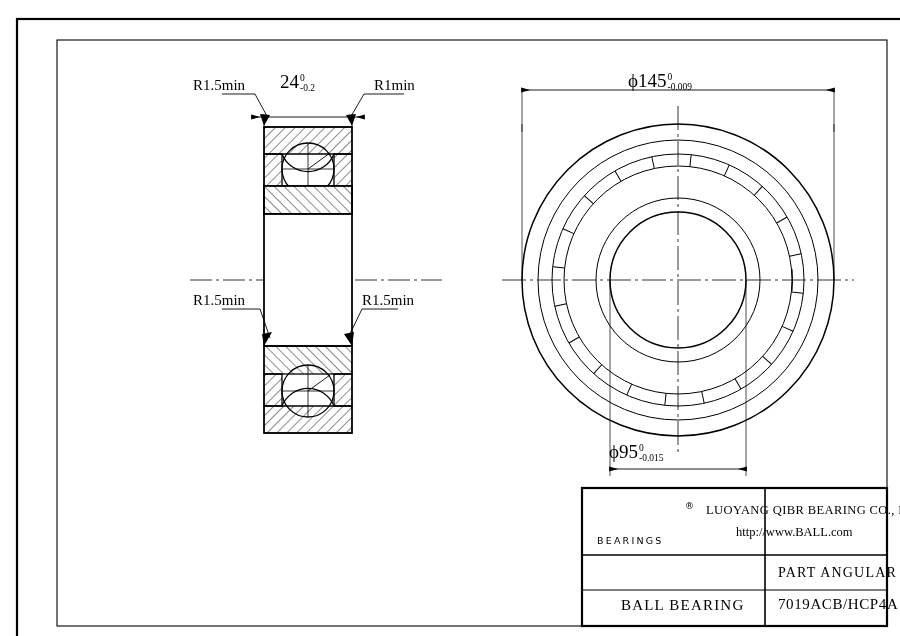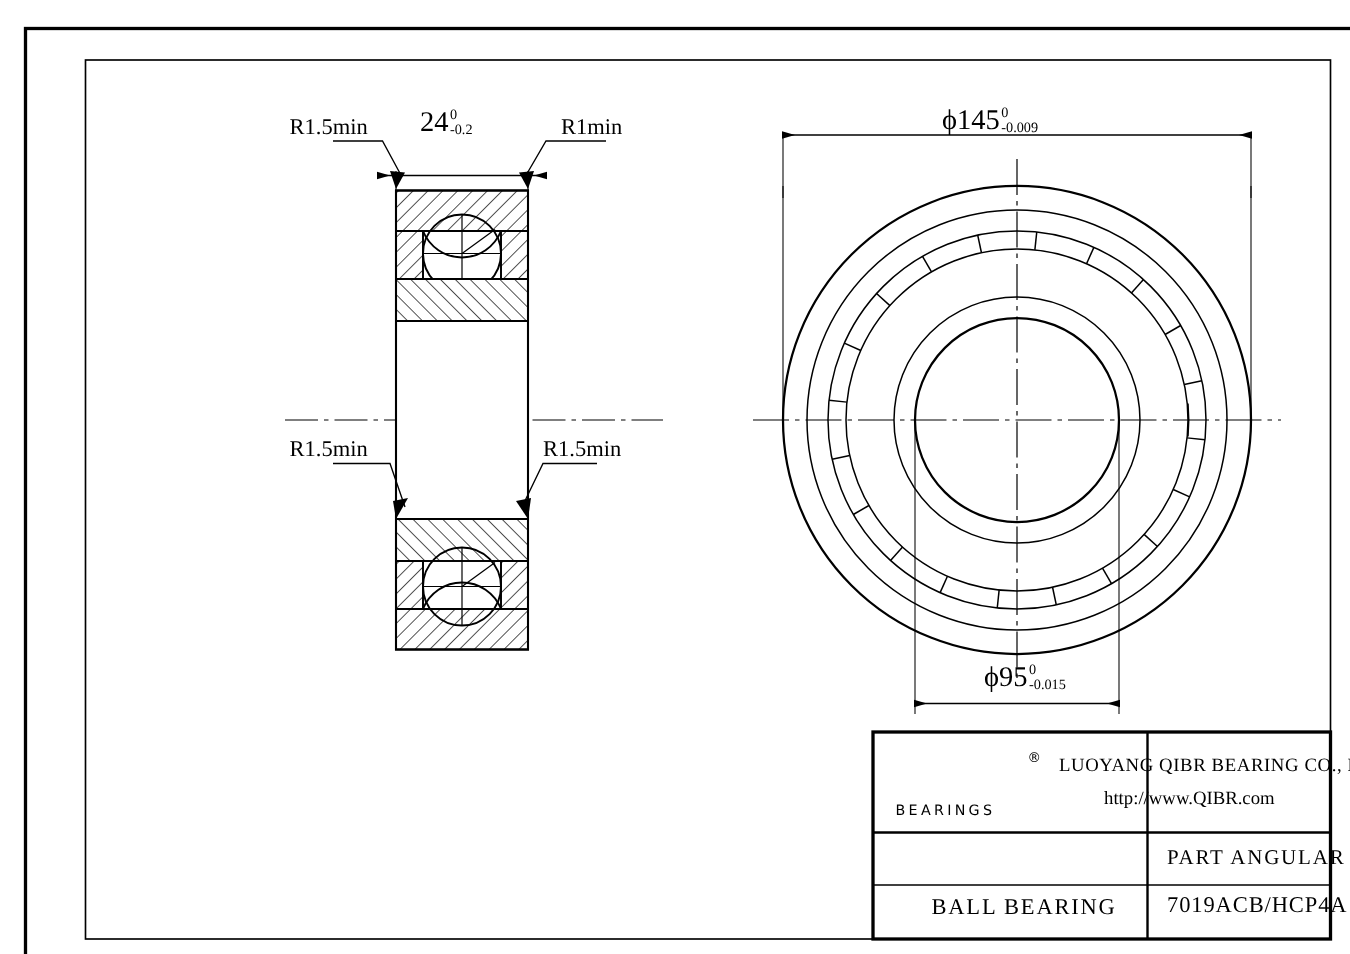--- a/index.html
+++ b/index.html
@@ -281,28 +281,28 @@
   <div class="lbl dim-label" style="left:362px; top:64px;">R1min</div>
 
   <div class="lbl dim-label" style="left:181px; top:279px;">R1.5min</div>
 
   <div class="lbl dim-label" style="left:350px; top:279px;">R1.5min</div>
 
   <div class="lbl" style="left:616px; top:57px;">
     <span class="dim-big">ϕ</span><span class="dim-big">145</span><span class="tol"><span class="t-up">0</span><span class="t-dn">-0.009</span></span>
   </div>
 
-  <div class="lbl" style="left:597px; top:428px;padding-left:47px;">
+  <div class="lbl" style="left:597px; top:428px;">
     <span class="dim-big">ϕ</span><span class="dim-big">95</span><span class="tol"><span class="t-up">0</span><span class="t-dn">-0.015</span></span>
   </div>
 
   <div class="logo-reg" style="left:673px; top:487px;">®</div>
   <div class="logo-sub" style="left:585px; top:521px;">BEARINGS</div>
 
   <div class="tb-text company" style="left:694px; top:489px;">LUOYANG QIBR BEARING CO., LTD</div>
-  <div class="tb-text weburl" style="left:724px; top:511px;">http://www.QIBR.com</div>
+  <div class="tb-text weburl" style="left:724px; top:511px;">http://www.BALL.com</div>
 
   <div class="tb-text prodline" style="left:609px; top:583px;">BALL BEARING</div>
 
   <div class="tb-text partnum-h" style="left:766px; top:551px;">PART  ANGULAR</div>
   <div class="tb-text partnum-v" style="left:766px; top:582px;">7019ACB/HCP4A</div>
 
 </div>
 
 </body></html>

